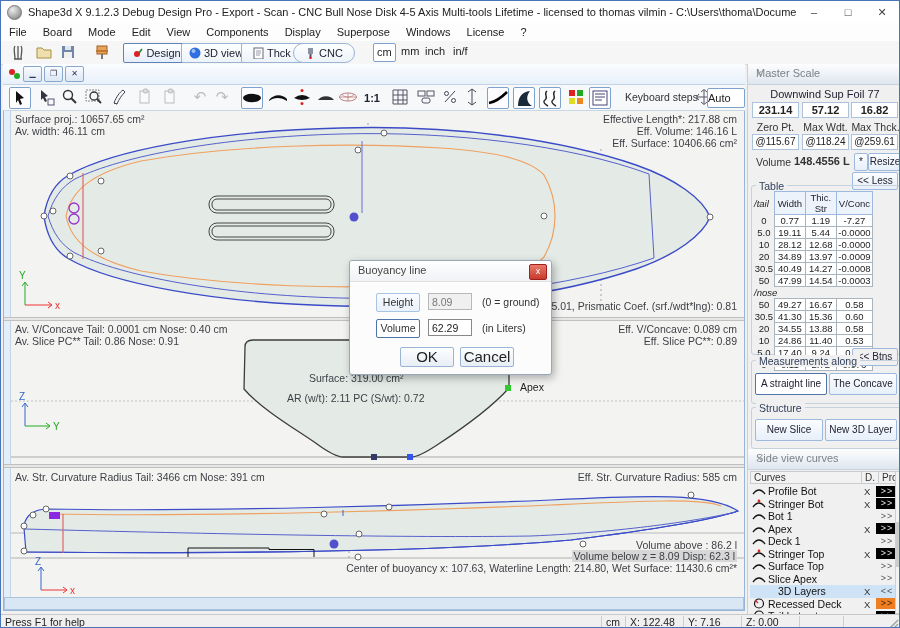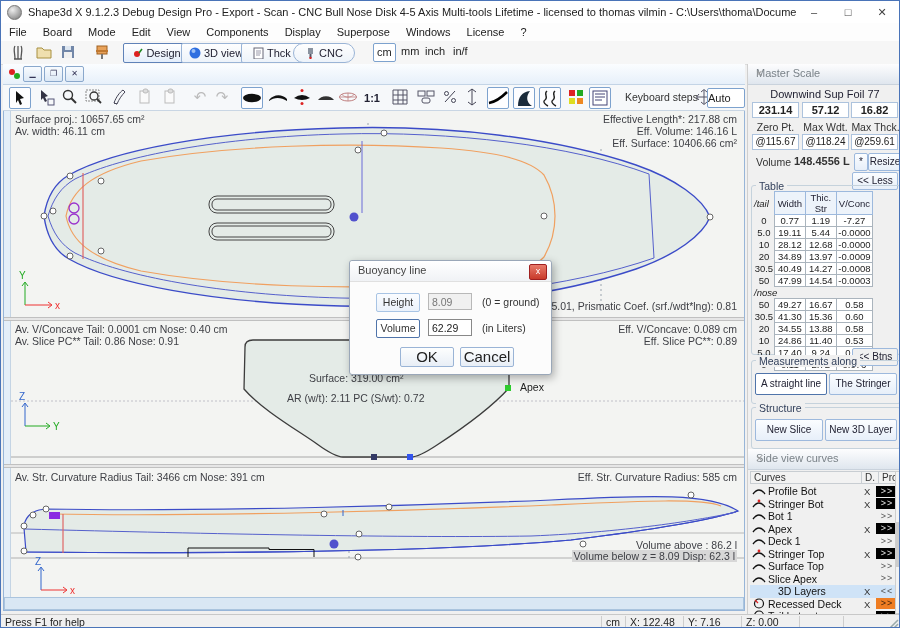--- a/index.html
+++ b/index.html
@@ -434,20 +434,21 @@
   <div class="t tr" style="right:162px;top:322px;">Eff. V/Concave: 0.089 cm</div>
   <div class="t tr" style="right:162px;top:334px;">Eff. Slice PC**:  0.89</div>
   <div class="t" style="left:308px;top:371px;">Surface: 319.00 cm²</div>
   <div class="t" style="left:286px;top:391px;">AR (w/t): 2.11 PC (S/wt): 0.72</div>
   <div class="t" style="left:519px;top:380px;color:#222;">Apex</div>
 
   <div class="t" style="left:14px;top:470px;">Av. Str. Curvature Radius Tail: 3466 cm Nose: 391 cm</div>
   <div class="t tr" style="right:162px;top:470px;">Eff. Str. Curvature Radius: 585 cm</div>
   <div class="t tr" style="right:162px;top:538px;">Volume above :  86.2 l</div>
   <div class="t tr hl" style="right:162px;top:549px;">Volume below z = 8.09 Disp:  62.3 l</div>
+  <div class="t tr" style="right:162px;top:561px;">Center of buoyancy x: 107.63, Waterline Length: 214.80, Wet Surface: 11430.6 cm²*</div>
 
   <div class="dock">
     <div class="phead" style="top:0;">
       <span>Master Scale</span>
       <span class="x">×</span>
     </div>
     <div class="mslbl" style="left:0;top:24px;width:154px;text-align:center;color:#223;font-size:11px;">Downwind Sup Foil 77</div>
     <div class="vbox b" style="left:4px;top:38px;width:47px;">231.14</div>
     <div class="vbox b" style="left:54px;top:38px;width:47px;">57.12</div>
     <div class="vbox b" style="left:103px;top:38px;width:47px;">16.82</div>
@@ -548,21 +549,21 @@
             <td class="c">2.72</td>
             <td class="c">0.076</td>
           </tr>
     </tbody>
       </table>
     <div class="msbtn" style="left:104px;top:284px;width:44px;background:#f0f0f0;">&lt;&lt; Btns</div>
 
     <div class="group" style="left:3px;top:296px;width:148px;height:42px;"></div>
     <div class="gl" style="left:8px;top:291px;">Measurements along</div>
     <div class="msbtn sel" style="left:7px;top:309px;width:70px;height:20px;line-height:19px;">A straight line</div>
-    <div class="msbtn" style="left:81px;top:309px;width:66px;height:20px;line-height:19px;">The Stringer</div>
+    <div class="msbtn" style="left:81px;top:309px;width:66px;height:20px;line-height:19px;">The Concave</div>
 
     <div class="group" style="left:3px;top:343px;width:148px;height:40px;"></div>
     <div class="gl" style="left:8px;top:338px;">Structure</div>
     <div class="msbtn" style="left:7px;top:355px;width:66px;height:20px;line-height:19px;">New Slice</div>
     <div class="msbtn" style="left:77px;top:355px;width:70px;height:20px;line-height:19px;">New 3D Layer</div>
 
     <div class="phead" style="top:385px;">
       <span>Side view curves</span>
       <span class="x">×</span>
     </div>

